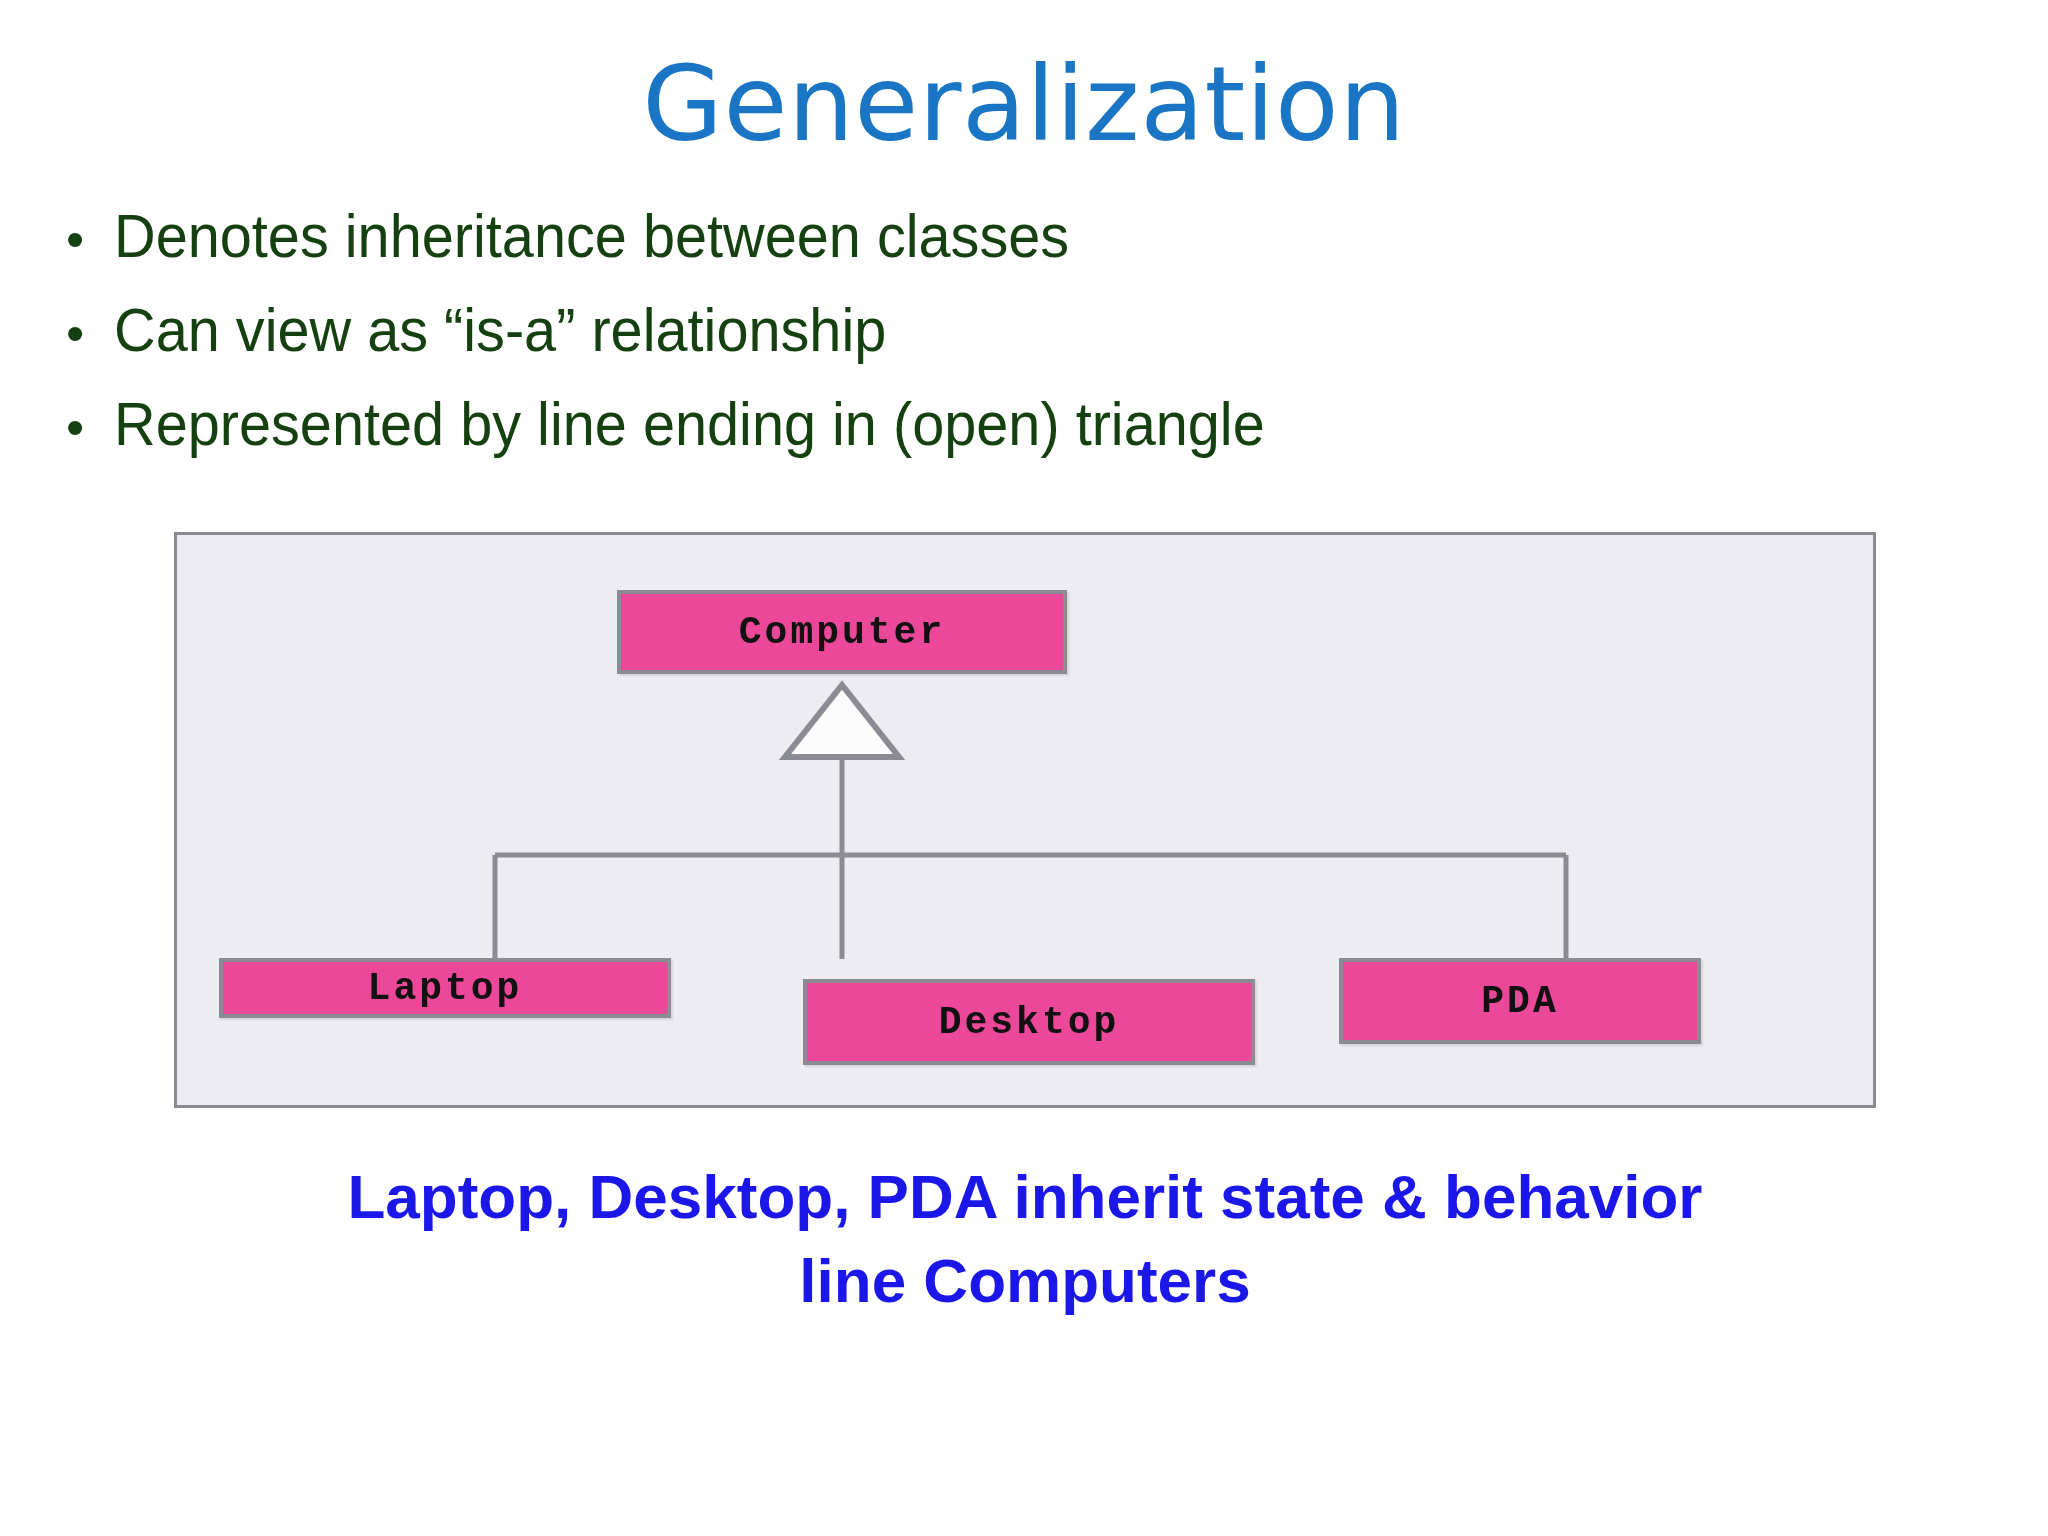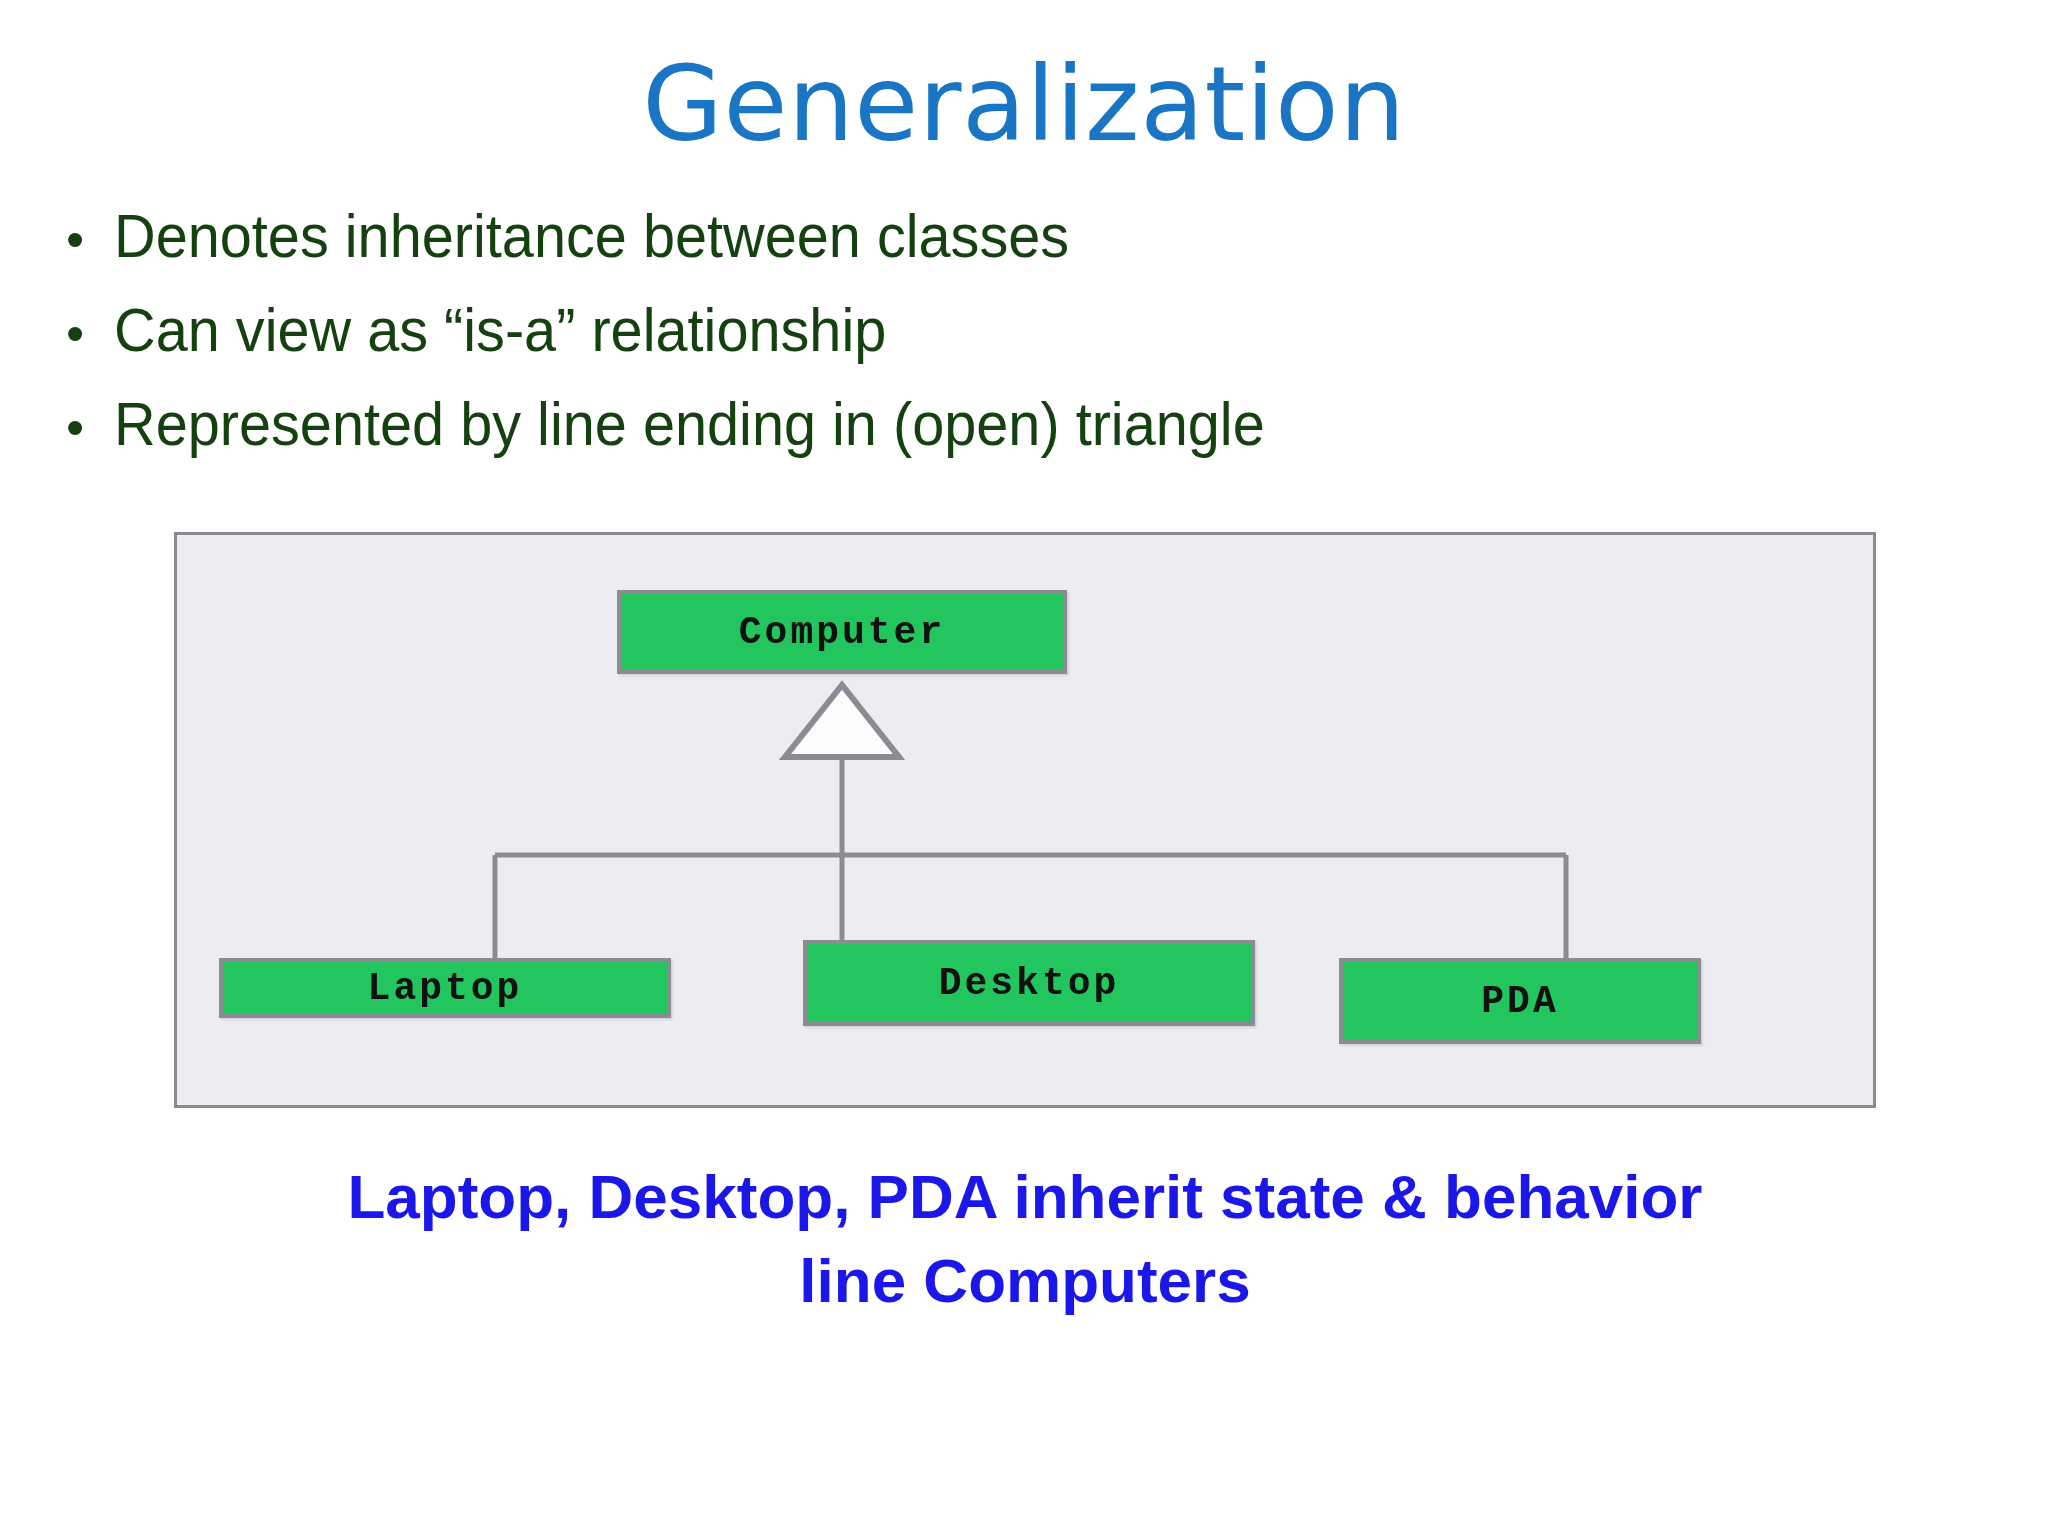--- a/index.html
+++ b/index.html
@@ -62,40 +62,40 @@
     left:174px;top:532px;
     width:1702px;height:576px;
     background:#EDECF0;
     border:3px solid #8A8A92;
     box-sizing:border-box;
   }
   .diagram svg{position:absolute;left:0;top:0;}
 
   .uml-box{
     position:absolute;
-    background:#22c55e;
+    background:#ec4899;
     border:4px solid #8B8B93;
     box-sizing:border-box;
     display:flex;
     align-items:center;
     justify-content:center;
     box-shadow:2px 2px 2px rgba(0,0,0,0.10);
   }
   .uml-box span{
     font-family:"Liberation Mono","DejaVu Sans Mono",monospace;
     font-weight:700;
     font-size:38px;
     letter-spacing:3px;
     color:#111111;
     white-space:nowrap;
   }
 
   #box-computer{left:440px;top:55px;width:450px;height:84px;}
   #box-laptop  {left:42px; top:423px;width:452px;height:60px;}
-  #box-desktop {left:626px;top:405px;width:452px;height:86px;}
+  #box-desktop {left:626px;top:444px;width:452px;height:86px;}
   #box-pda     {left:1162px;top:423px;width:362px;height:86px;}
 
   
   .caption{
     position:absolute;
     left:1px;top:1155px;width:2048px;
     text-align:center;
     font-family:"Liberation Sans",sans-serif;
     font-weight:700;
     font-size:62px;

